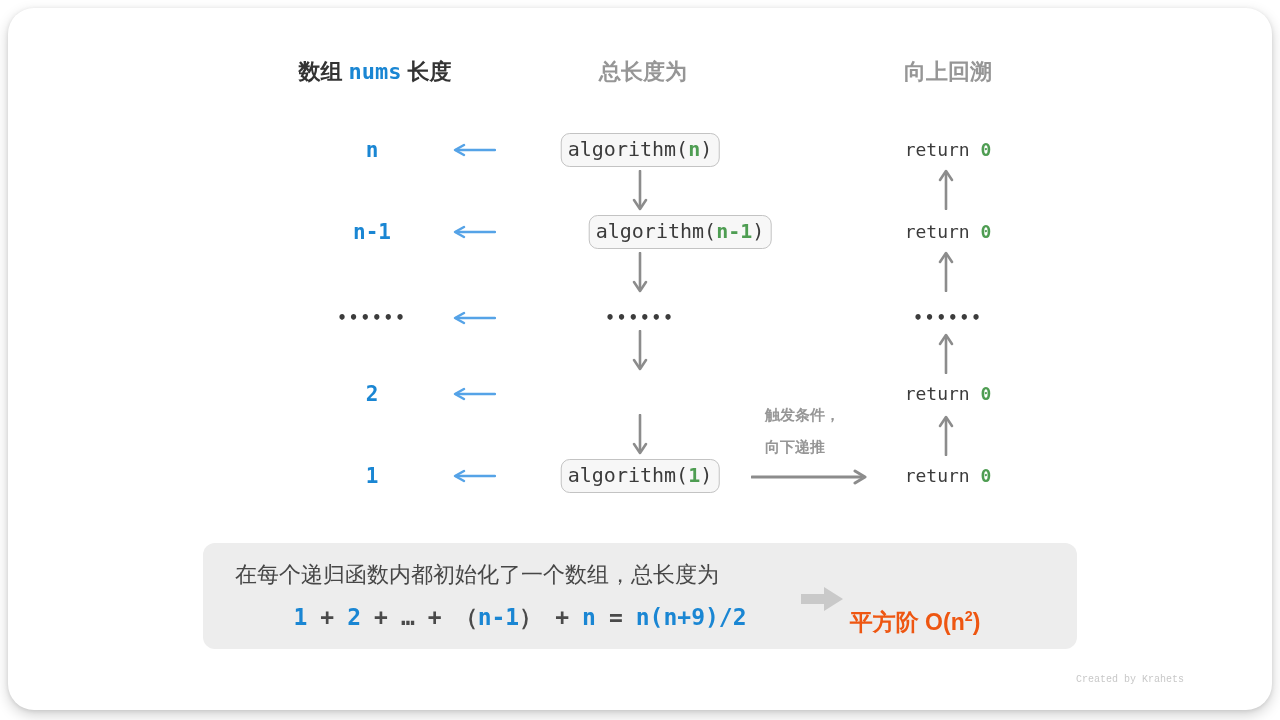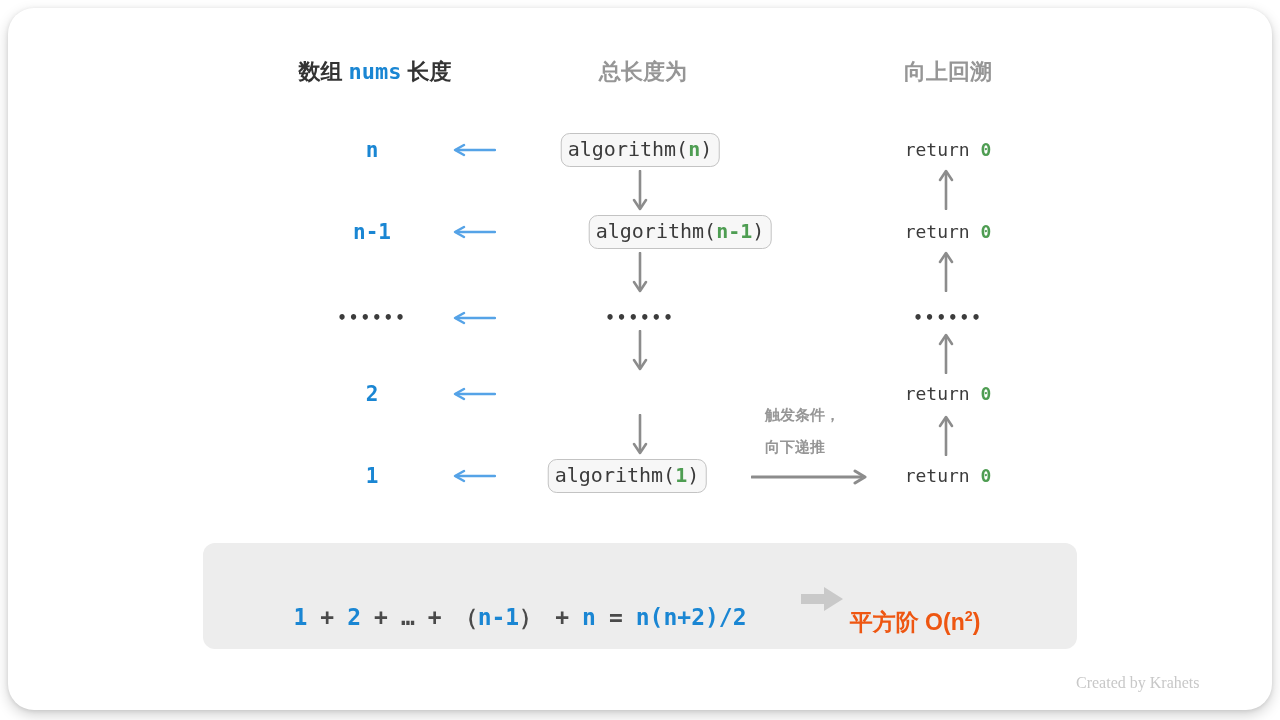--- a/index.html
+++ b/index.html
@@ -39,22 +39,22 @@
   .panel-desc{font-size:22px;color:var(--panel-text);line-height:26px;white-space:nowrap;}
   .formula{display:flex;justify-content:center;align-items:baseline;gap:13px;
     font-family:"DejaVu Sans Mono","Liberation Mono",monospace;
     font-weight:bold;font-size:23px;line-height:30px;white-space:nowrap;}
   .fb{color:var(--blue);}
   .fo{color:var(--operator);}
   .fgroup{display:inline-flex;gap:0;}
   .result-title{font-size:21px;font-weight:bold;color:var(--heading-dark);line-height:24px;}
   .result-value{font-size:23px;font-weight:bold;color:var(--orange);line-height:30px;white-space:nowrap;}
   .result-value sup{font-size:0.62em;vertical-align:super;}
-  .credit{font-family:Liberation Serif, serif;
-    font-size:16px;color:var(--credit);white-space:nowrap;}
+  .credit{font-family:Liberation Mono, monospace;
+    font-size:10px;color:var(--credit);white-space:nowrap;}
   .stroke-blue{stroke:var(--arrow-blue);stroke-width:2.5;fill:none;stroke-linecap:round;stroke-linejoin:round;}
   .stroke-gray{stroke:var(--arrow-gray);stroke-width:2.6;fill:none;stroke-linecap:round;stroke-linejoin:round;}
   .stroke-gray3{stroke:var(--arrow-gray);stroke-width:3;fill:none;stroke-linecap:round;stroke-linejoin:round;}
   .fill-block{fill:var(--block-arrow);}
 </style>
 </head>
 <body>
 
 <div class="canvas">
   <div class="card"></div>
@@ -90,21 +90,21 @@
       <path class="stroke-blue" d="M12 2 L3 7 L12 12"></path>
     </svg>
   <svg class="abs" style="left:452px;top:469px;" width="44" height="14" viewBox="0 0 44 14">
       <path class="stroke-blue" d="M43 7 H4"></path>
       <path class="stroke-blue" d="M12 2 L3 7 L12 12"></path>
     </svg>
 
   <div class="abs callbox" style="left:640px;top:133px;"><span>algorithm(</span><span class="arg">n</span><span>)</span></div>
   <div class="abs callbox" style="left:680px;top:215px;"><span>algorithm(</span><span class="arg">n-1</span><span>)</span></div>
   <div class="abs dots center" style="left:565px;top:305px;width:150px;">••••••</div>
-  <div class="abs callbox" style="left:627px;top:459px;"><span>algorithm(</span><span class="arg">1</span><span>)</span></div>
+  <div class="abs callbox" style="left:640px;top:459px;"><span>algorithm(</span><span class="arg">1</span><span>)</span></div>
 
   <svg class="abs" style="left:632px;top:170px;" width="16" height="42" viewBox="0 0 16 42">
       <path class="stroke-gray" d="M8 1 V36"></path>
       <path class="stroke-gray" d="M2 30 L8 39 L14 30"></path>
     </svg>
   <svg class="abs" style="left:632px;top:252px;" width="16" height="42" viewBox="0 0 16 42">
       <path class="stroke-gray" d="M8 1 V36"></path>
       <path class="stroke-gray" d="M2 30 L8 39 L14 30"></path>
     </svg>
   <svg class="abs" style="left:632px;top:330px;" width="16" height="42" viewBox="0 0 16 42">
@@ -140,36 +140,37 @@
     </svg>
 
   <div class="abs note" style="left:765px;top:402px;">触发条件，</div>
   <div class="abs note" style="left:765px;top:434px;">向下递推</div>
   <svg class="abs" style="left:751px;top:469px;" width="120" height="16" viewBox="0 0 120 16">
       <path class="stroke-gray3" d="M1 8 H110"></path>
       <path class="stroke-gray3" d="M104 2 L114 8 L104 14"></path>
     </svg>
 
   <div class="abs panel" style="left:203px;top:543px;width:874px;height:106px;"></div>
+  <div class="abs panel-desc center" style="left:227px;top:562px;width:500px;">在每个递归函数内都初始化了一个数组，总长度为</div>
   <div class="abs formula" style="left:245px;top:602px;width:550px;">
     <span class="fb">1</span>
     <span class="fo">+</span>
     <span class="fb">2</span>
     <span class="fo">+</span>
     <span class="fo">…</span>
     <span class="fo">+</span>
     <span class="fgroup">
         <span class="fo">（</span>
         <span class="fb">n-1</span>
         <span class="fo">）</span>
       </span>
     <span class="fo">+</span>
     <span class="fb">n</span>
     <span class="fo">=</span>
-    <span class="fb">n(n+2)/2</span>
+    <span class="fb">n(n+9)/2</span>
   </div>
   <svg class="abs" style="left:801px;top:587px;" width="42" height="24" viewBox="0 0 42 24">
       <polygon class="fill-block" points="0,7 23,7 23,0 42,12 23,24 23,17 0,17"></polygon>
     </svg>
   <div class="abs result-value center" style="left:790px;top:601px;width:250px;"><span>平方阶 O(n</span><sup>2</sup><span>)</span></div>
 
   <div class="abs credit" style="left:1076px;top:674px;">Created by Krahets</div>
 </div>
 
 </body></html>

